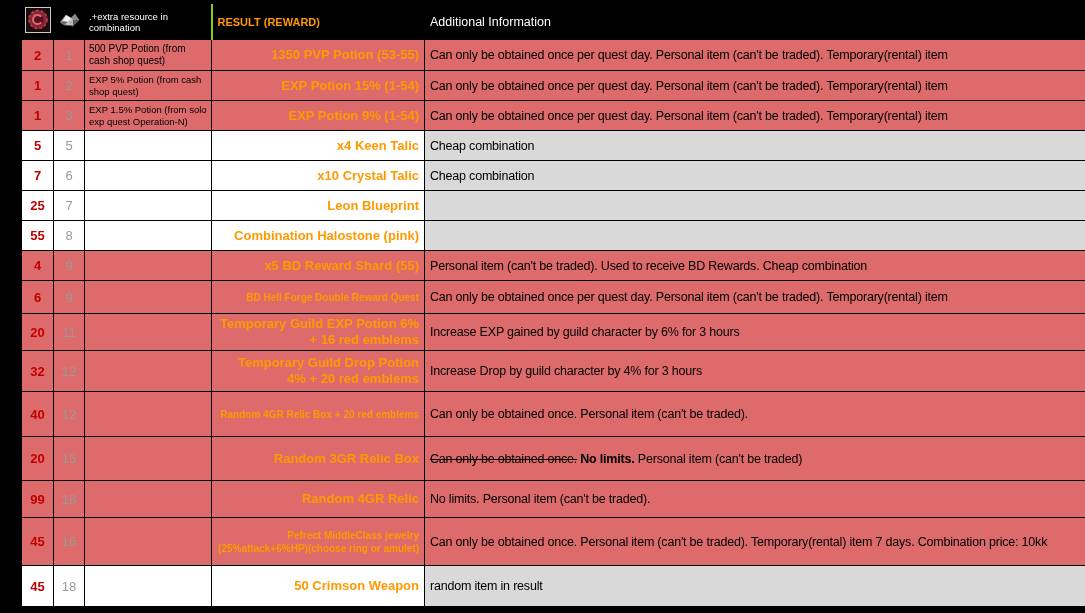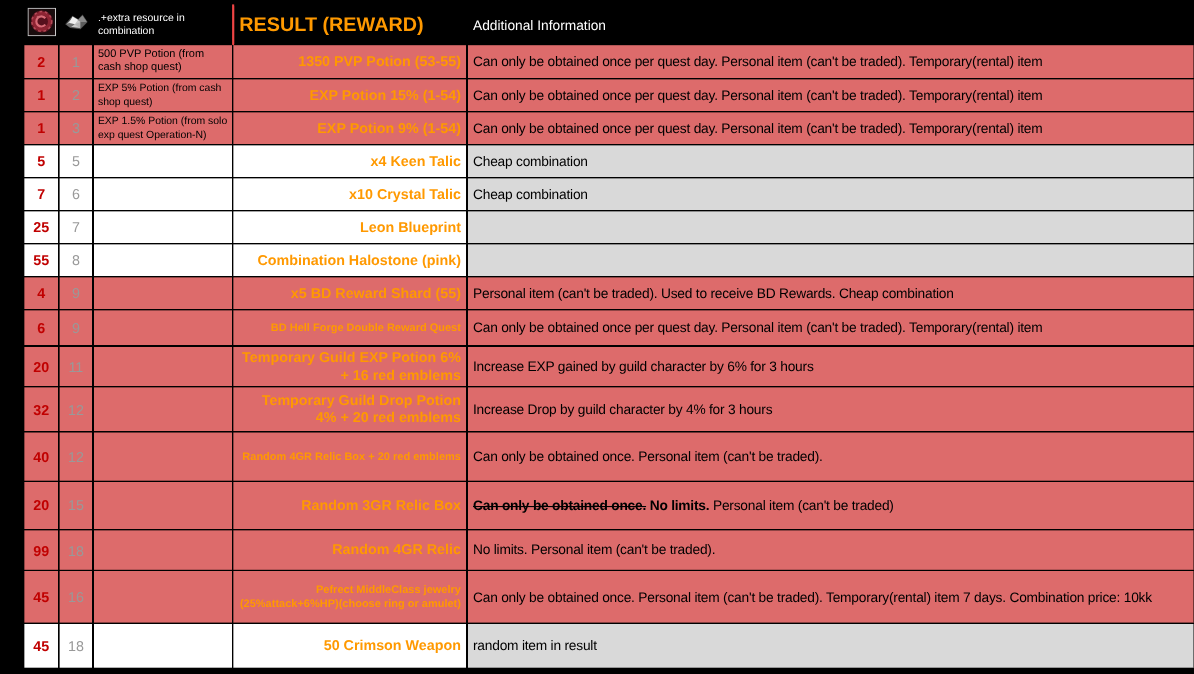--- a/index.html
+++ b/index.html
@@ -28,34 +28,34 @@
   col.c1{width:32px}
   col.c2{width:31px}
   col.c3{width:127px}
   col.c4{width:213px}
   col.c5{width:674px}
   th,td{border:1px solid var(--black);vertical-align:middle;overflow:hidden;}
   thead tr{height:30px;}
   th{background:var(--black);color:var(--header-white);font-weight:normal;text-align:left;}
   th.col-icon{text-align:center;padding:2px 0;}
   th.col-extra{font-size:9.5px;line-height:1.2;padding:1px 4px;}
-  th.col-result{color:var(--orange);font-weight:bold;font-size:18px;padding:0 5px;border-left:2px solid #ef4444;}
+  th.col-result{color:var(--orange);font-weight:bold;font-size:11px;padding:0 5px;border-left:2px solid #84cc16;}
   th.col-info{font-size:12.5px;padding:0 5px;border-left:1px solid #4c1d95;}
   
   tr.v-salmon td{background:var(--salmon);}
   tr.v-white td{background:var(--white-row);}
   tr.v-white td.c-info{background:var(--gray-info);}
   td.c-crimson{color:var(--dark-red);font-weight:bold;font-size:13px;text-align:center;}
   td.c-gem{color:var(--gray-num);font-size:13px;text-align:center;}
   td.c-extra{color:#000;font-size:9.5px;line-height:1.25;padding:1px 4px;}
   tr.extra-large td.c-extra{font-size:10px;line-height:1.2;}
   td.c-result{color:var(--orange);font-weight:bold;font-size:13px;line-height:1.2;padding:1px 5px;text-align:right;}
   tr.result-small td.c-result{font-size:10px;line-height:1.3;}
   td.c-info{color:#000;font-size:12.5px;letter-spacing:-0.2px;padding:1px 5px;}
-  td.c-info .seg-strike{text-decoration:line-through;font-weight:bold;}
+  td.c-info .seg-strike{text-decoration:line-through;}
   td.c-info .seg-bold{font-weight:bold;}
   
   tbody tr:nth-child(1){height:31px}
   tbody tr:nth-child(2){height:30px}
   tbody tr:nth-child(3){height:30px}
   tbody tr:nth-child(4){height:30px}
   tbody tr:nth-child(5){height:30px}
   tbody tr:nth-child(6){height:30px}
   tbody tr:nth-child(7){height:30px}
   tbody tr:nth-child(8){height:30px}

